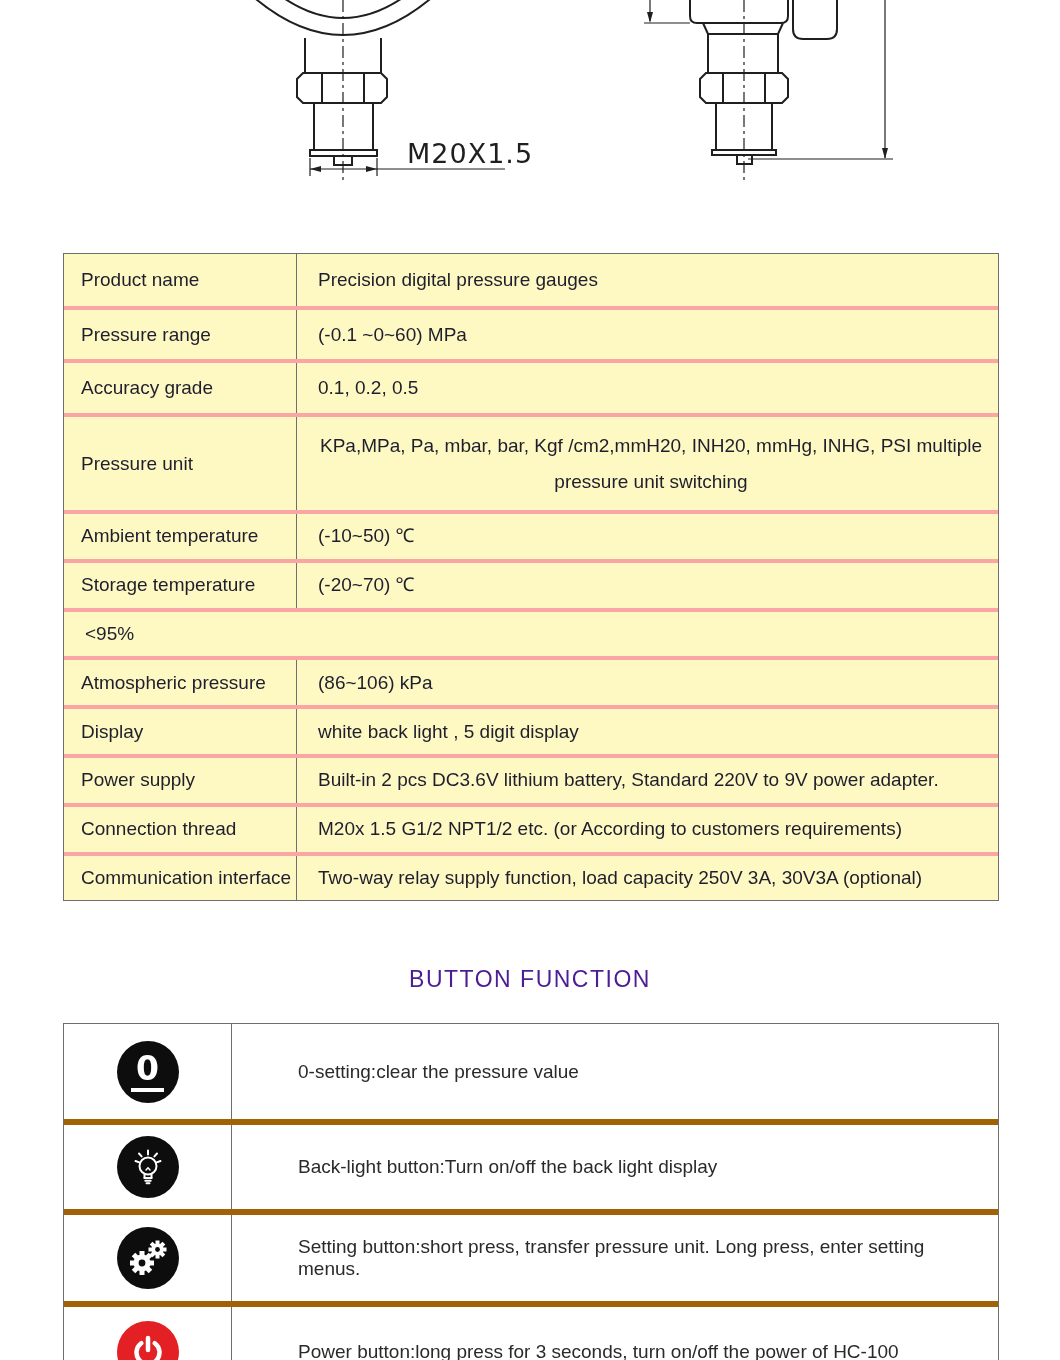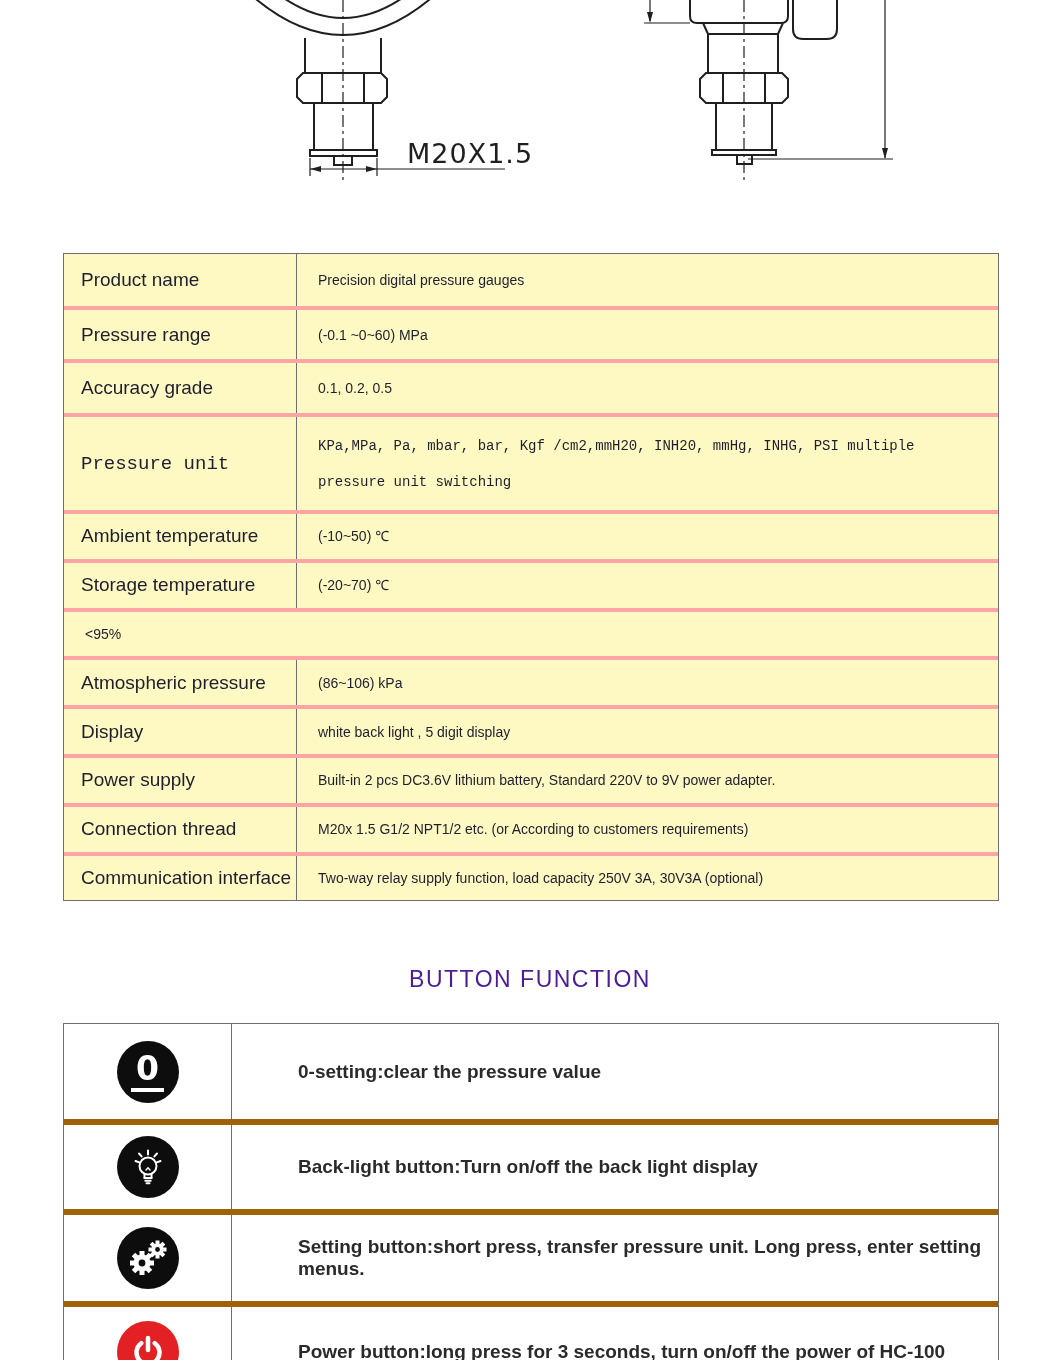--- a/index.html
+++ b/index.html
@@ -18,43 +18,43 @@
   }
   .spec-row { display:flex; border-top:4px solid #fca5a5; }
   .spec-row:first-child { border-top:none; }
   .spec-label {
     width:233px; flex:0 0 233px; border-right:1px solid #6f6f6f;
     display:flex; align-items:center; padding-left:17px;
     font-size:19px;
   }
   .spec-value {
     flex:1; display:flex; align-items:center;
-    padding-left:21px; padding-right:14px; font-size:14px; line-height:36px;
+    padding-left:21px; padding-right:14px; font-size:19px; line-height:36px;text-align:center;
   }
   .rh-a { height:52px; } .rh-b { height:53px; } .rh-c { height:54px; }
-  .rh-tall { height:97px;font-family:Liberation Mono, monospace; } .rh-s { height:48.8px; }
+  .rh-tall { height:97px; } .rh-s { height:48.8px; }
   
   .section-heading {
     position:absolute; top:966px; left:0; width:1060px;
     text-align:center; font-size:23px; letter-spacing:1.5px; color:#4c1d95;
   }
   
   .button-table {
     position:absolute; left:63px; top:1023px; width:936px;
     border:1px solid #6f6f6f; background:#fff;
   }
   .btn-row { display:flex; border-top:6px solid #a16207; }
   .btn-row:first-child { border-top:none; }
   .btn-icon-cell {
     width:168px; flex:0 0 168px; border-right:1px solid #6f6f6f;
     display:flex; align-items:center; justify-content:center;
   }
   .btn-desc-cell {
     flex:1; display:flex; align-items:center;
-    padding-left:66px; padding-right:12px; font-size:19px; color:#2a2a2a;font-weight:bold;
+    padding-left:66px; padding-right:12px; font-size:19px; color:#2a2a2a;
   }
   .rb-1 { height:95px; } .rb-2 { height:90px; } .rb-3 { height:92px;justify-content:flex-end; } .rb-4 { height:95px; }
   .icon-circle {
     width:62px; height:62px; border-radius:50%; background:#0d0d0d;
     display:flex; align-items:center; justify-content:center; flex:0 0 auto;
   }
   .icon-circle.red { background:#e32124; }
   .zero-glyph {
     color:#ffffff; font-family:"DejaVu Sans", sans-serif; font-weight:bold;
     font-size:33px; line-height:1; border-bottom:4px solid #ffffff;

